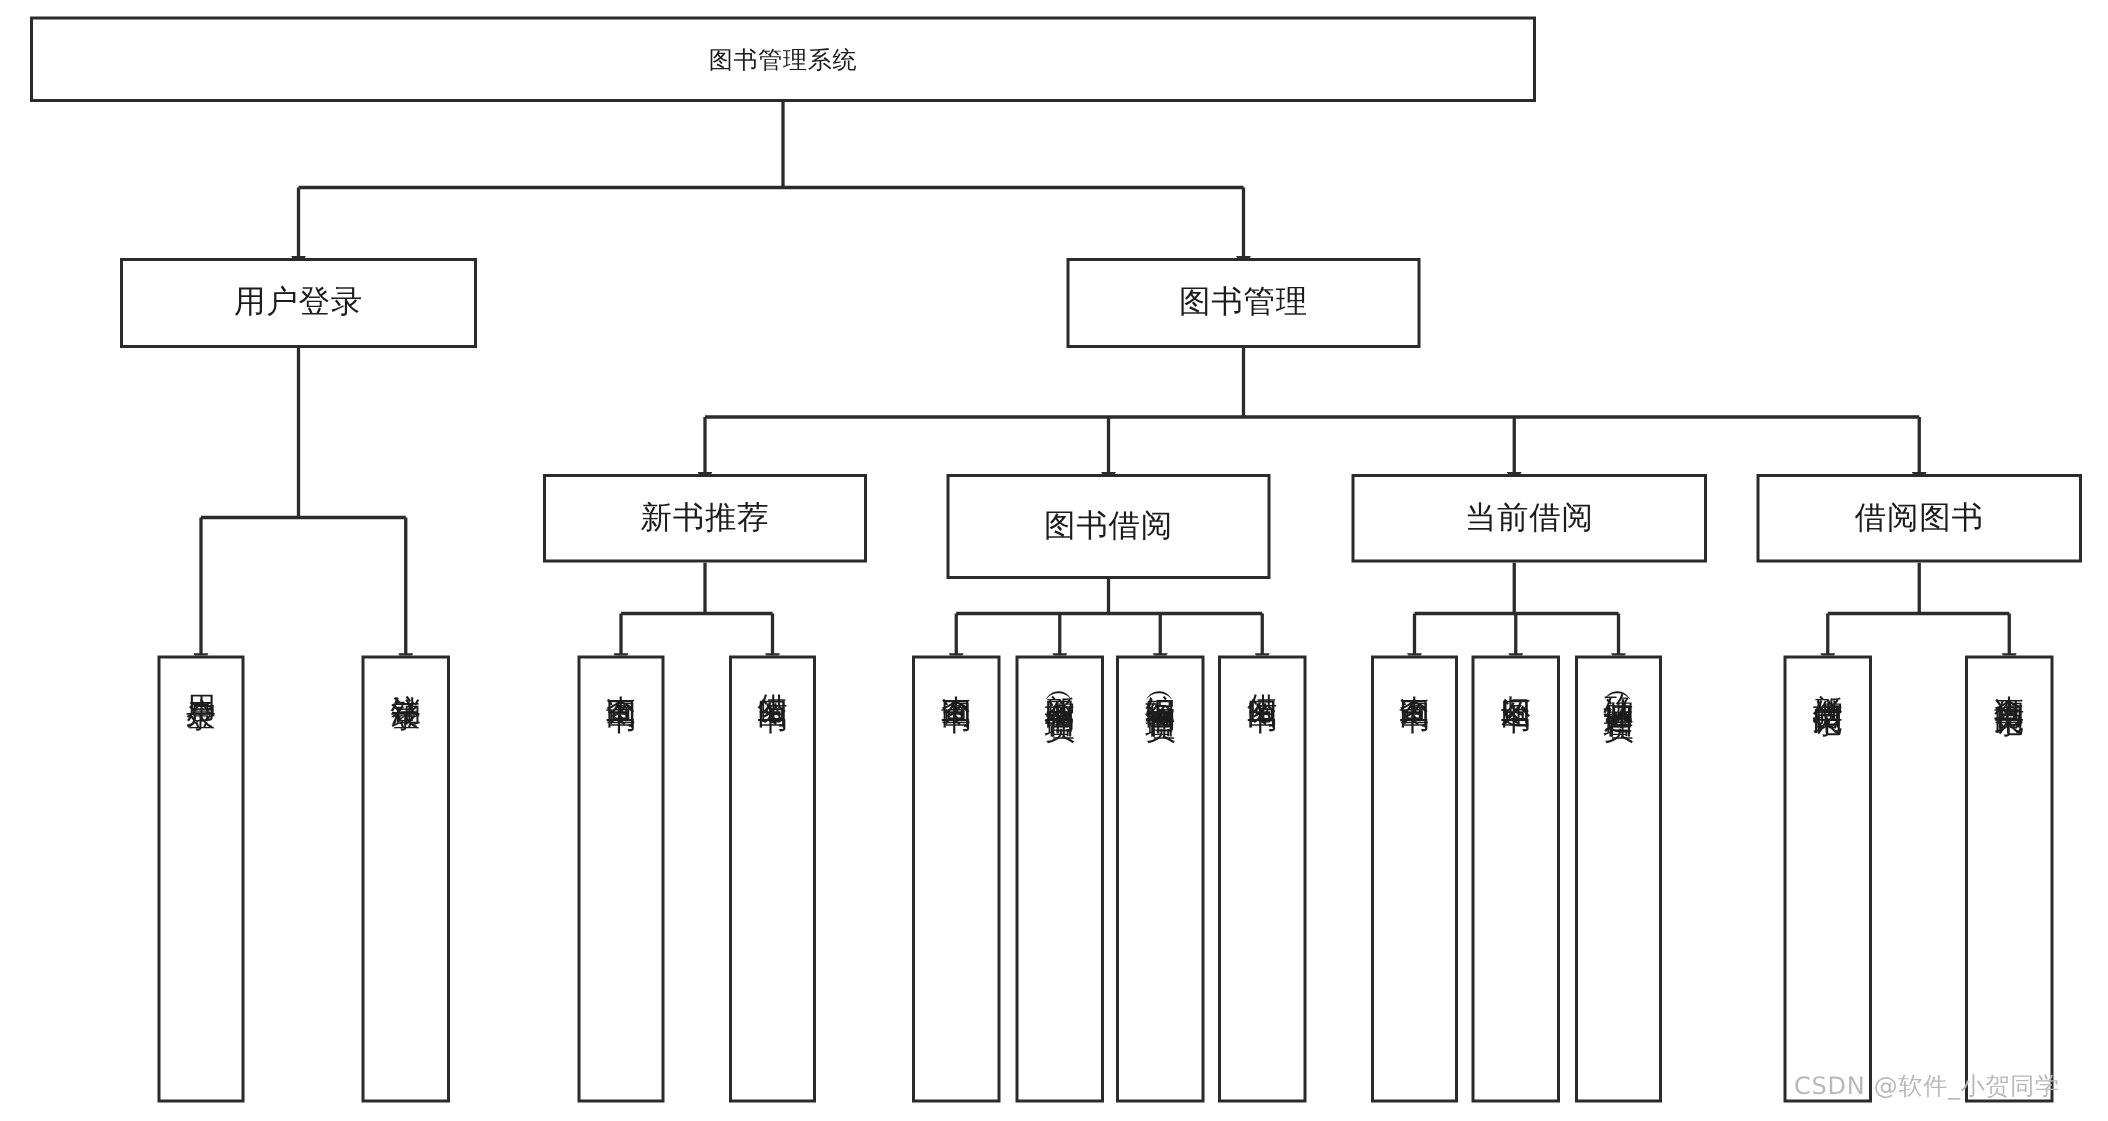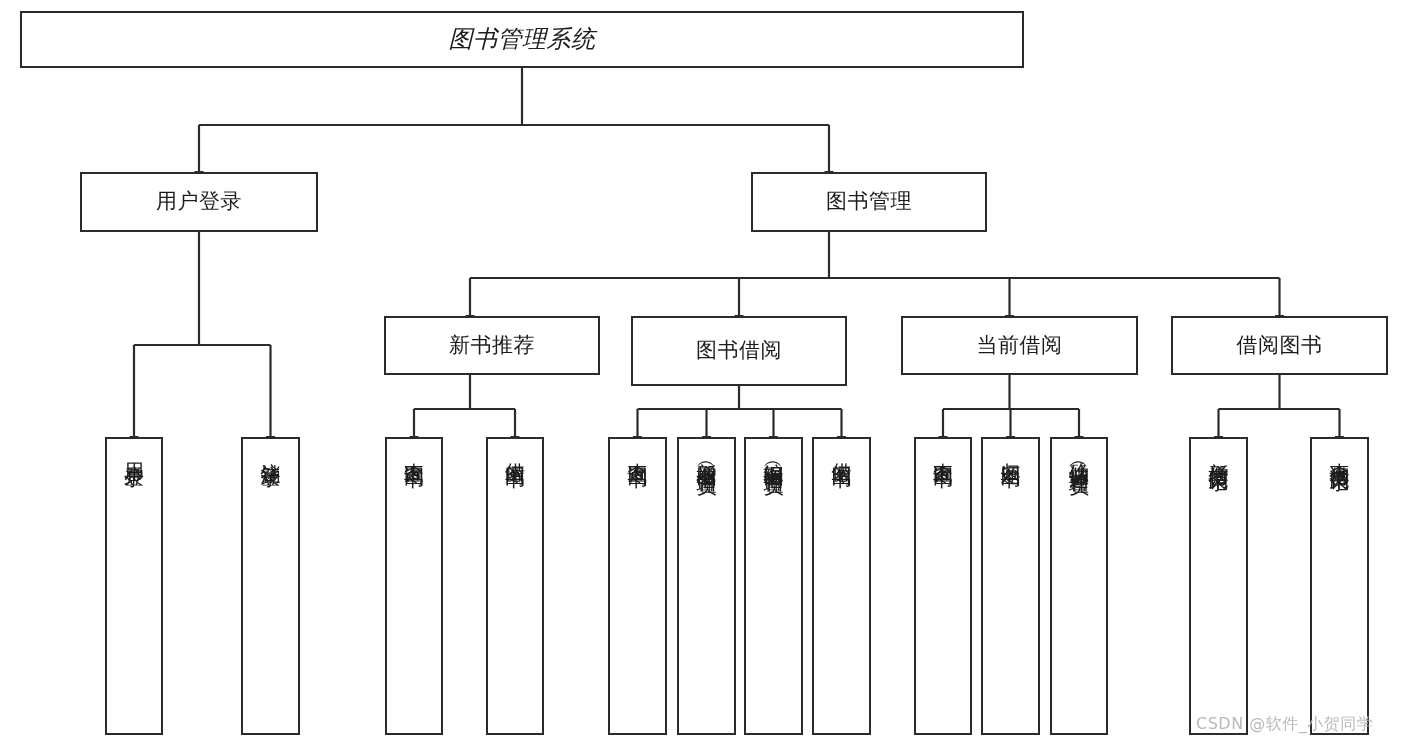--- a/index.html
+++ b/index.html
@@ -36,22 +36,21 @@
     justify-content: center;
     color: #1c1c1c;
   }
   .node-h {
     font-size: 21px;
     line-height: 1.2;
     letter-spacing: 0.5px;
     white-space: nowrap;
   }
   .node-root {
-    font-size: 24px;
-    font-style: italic;
+    font-size: 16px;
   }
   
   .node-v {
     align-items: flex-start;
     justify-content: center;
     padding-top: 8px;
   }
   .vtext {
     writing-mode: vertical-rl;
     text-orientation: upright;
@@ -117,24 +116,24 @@
       </g>
   </svg>
 
   <div id="node-layer">
       <div class="node node-root node-h" style="left: 20px; top: 11px; width: 1004px; height: 57px;">
         <span>图书管理系统</span>
       </div>
       <div class="node node-l1 node-h" style="left: 80px; top: 172px; width: 238px; height: 60px;">
         <span>用户登录</span>
       </div>
-      <div class="node node-l1 node-h" style="left: 711px; top: 172px; width: 236px; height: 60px; margin-left: 40px;">
+      <div class="node node-l1 node-h" style="left: 711px; top: 172px; width: 236px; height: 60px;">
         <span>图书管理</span>
       </div>
-      <div class="node node-l2 node-h" style="left: 362px; top: 316px; width: 216px; height: 59px; margin-left: 22px;">
+      <div class="node node-l2 node-h" style="left: 362px; top: 316px; width: 216px; height: 59px;">
         <span>新书推荐</span>
       </div>
       <div class="node node-l2 node-h" style="left: 631px; top: 316px; width: 216px; height: 70px;">
         <span>图书借阅</span>
       </div>
       <div class="node node-l2 node-h" style="left: 901px; top: 316px; width: 237px; height: 59px;">
         <span>当前借阅</span>
       </div>
       <div class="node node-l2 node-h" style="left: 1171px; top: 316px; width: 217px; height: 59px;">
         <span>借阅图书</span>

